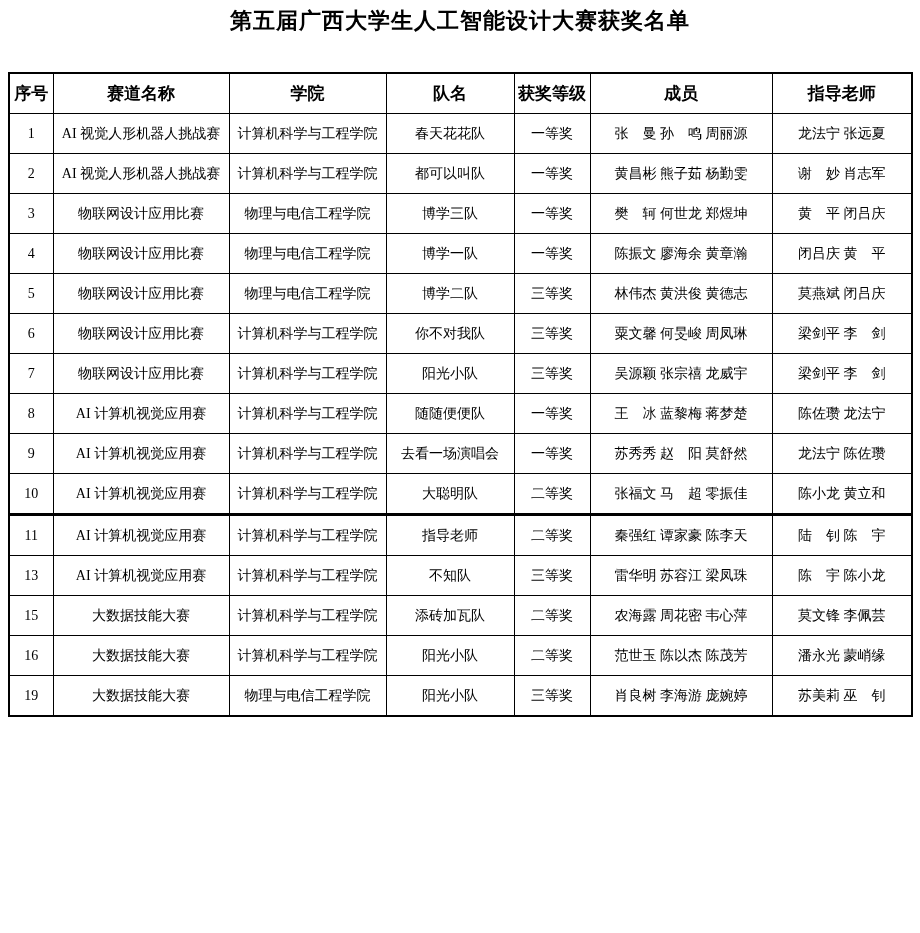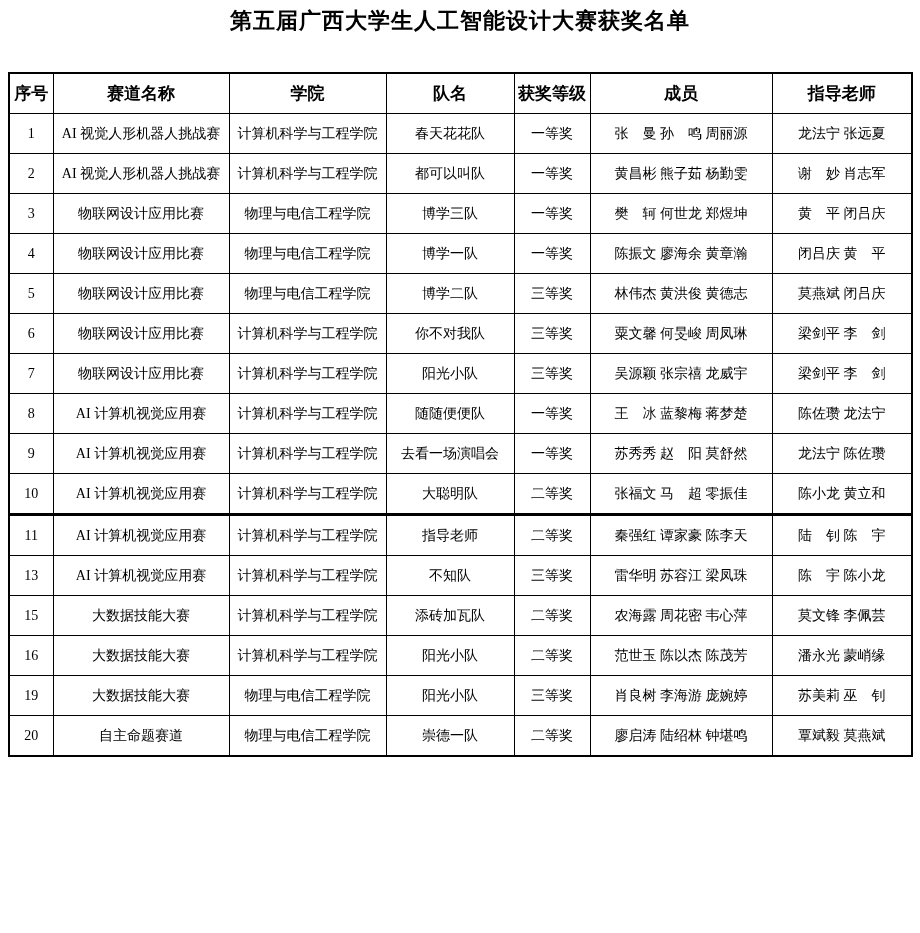--- a/index.html
+++ b/index.html
@@ -212,25 +212,16 @@
         </tr>
         <tr>
           <td>19</td>
           <td>大数据技能大赛</td>
           <td>物理与电信工程学院</td>
           <td>阳光小队</td>
           <td>三等奖</td>
           <td>肖良树 李海游 庞婉婷</td>
           <td>苏美莉 巫　钊</td>
         </tr>
-        <tr>
-          <td>20</td>
-          <td>自主命题赛道</td>
-          <td>物理与电信工程学院</td>
-          <td>崇德一队</td>
-          <td>二等奖</td>
-          <td>廖启涛 陆绍林 钟堪鸣</td>
-          <td>覃斌毅 莫燕斌</td>
-        </tr>
       </tbody>
   </table>
 
 </div>
 
 </body></html>

